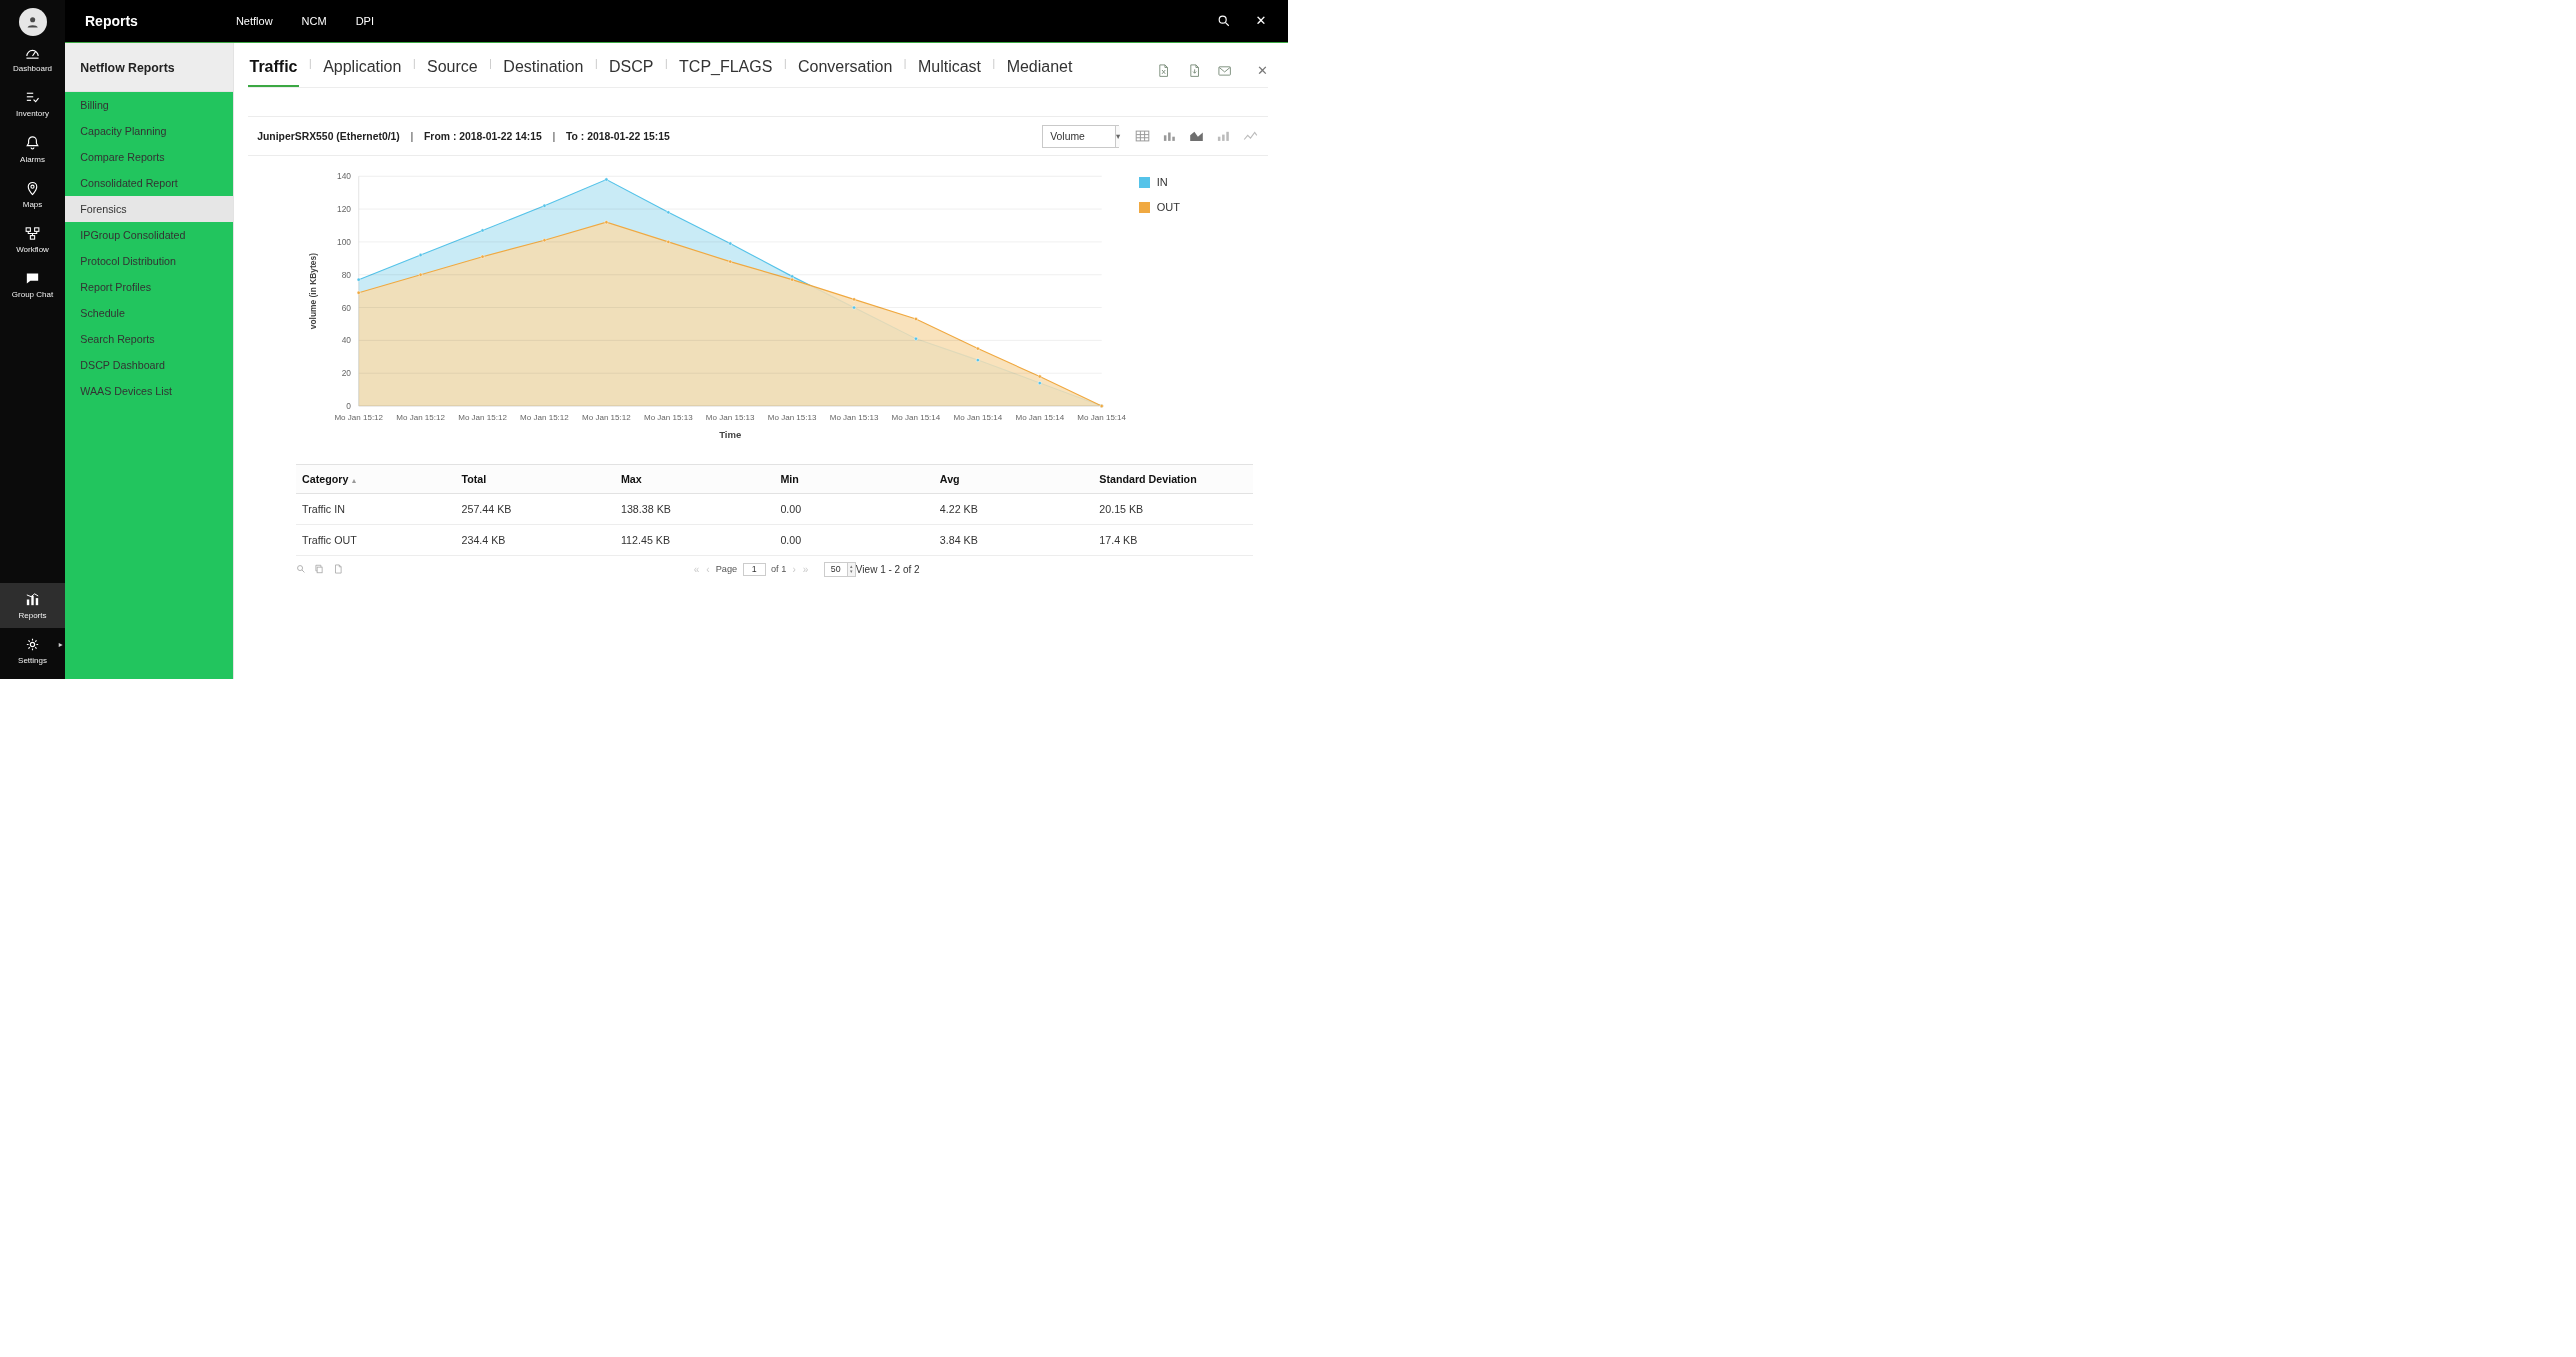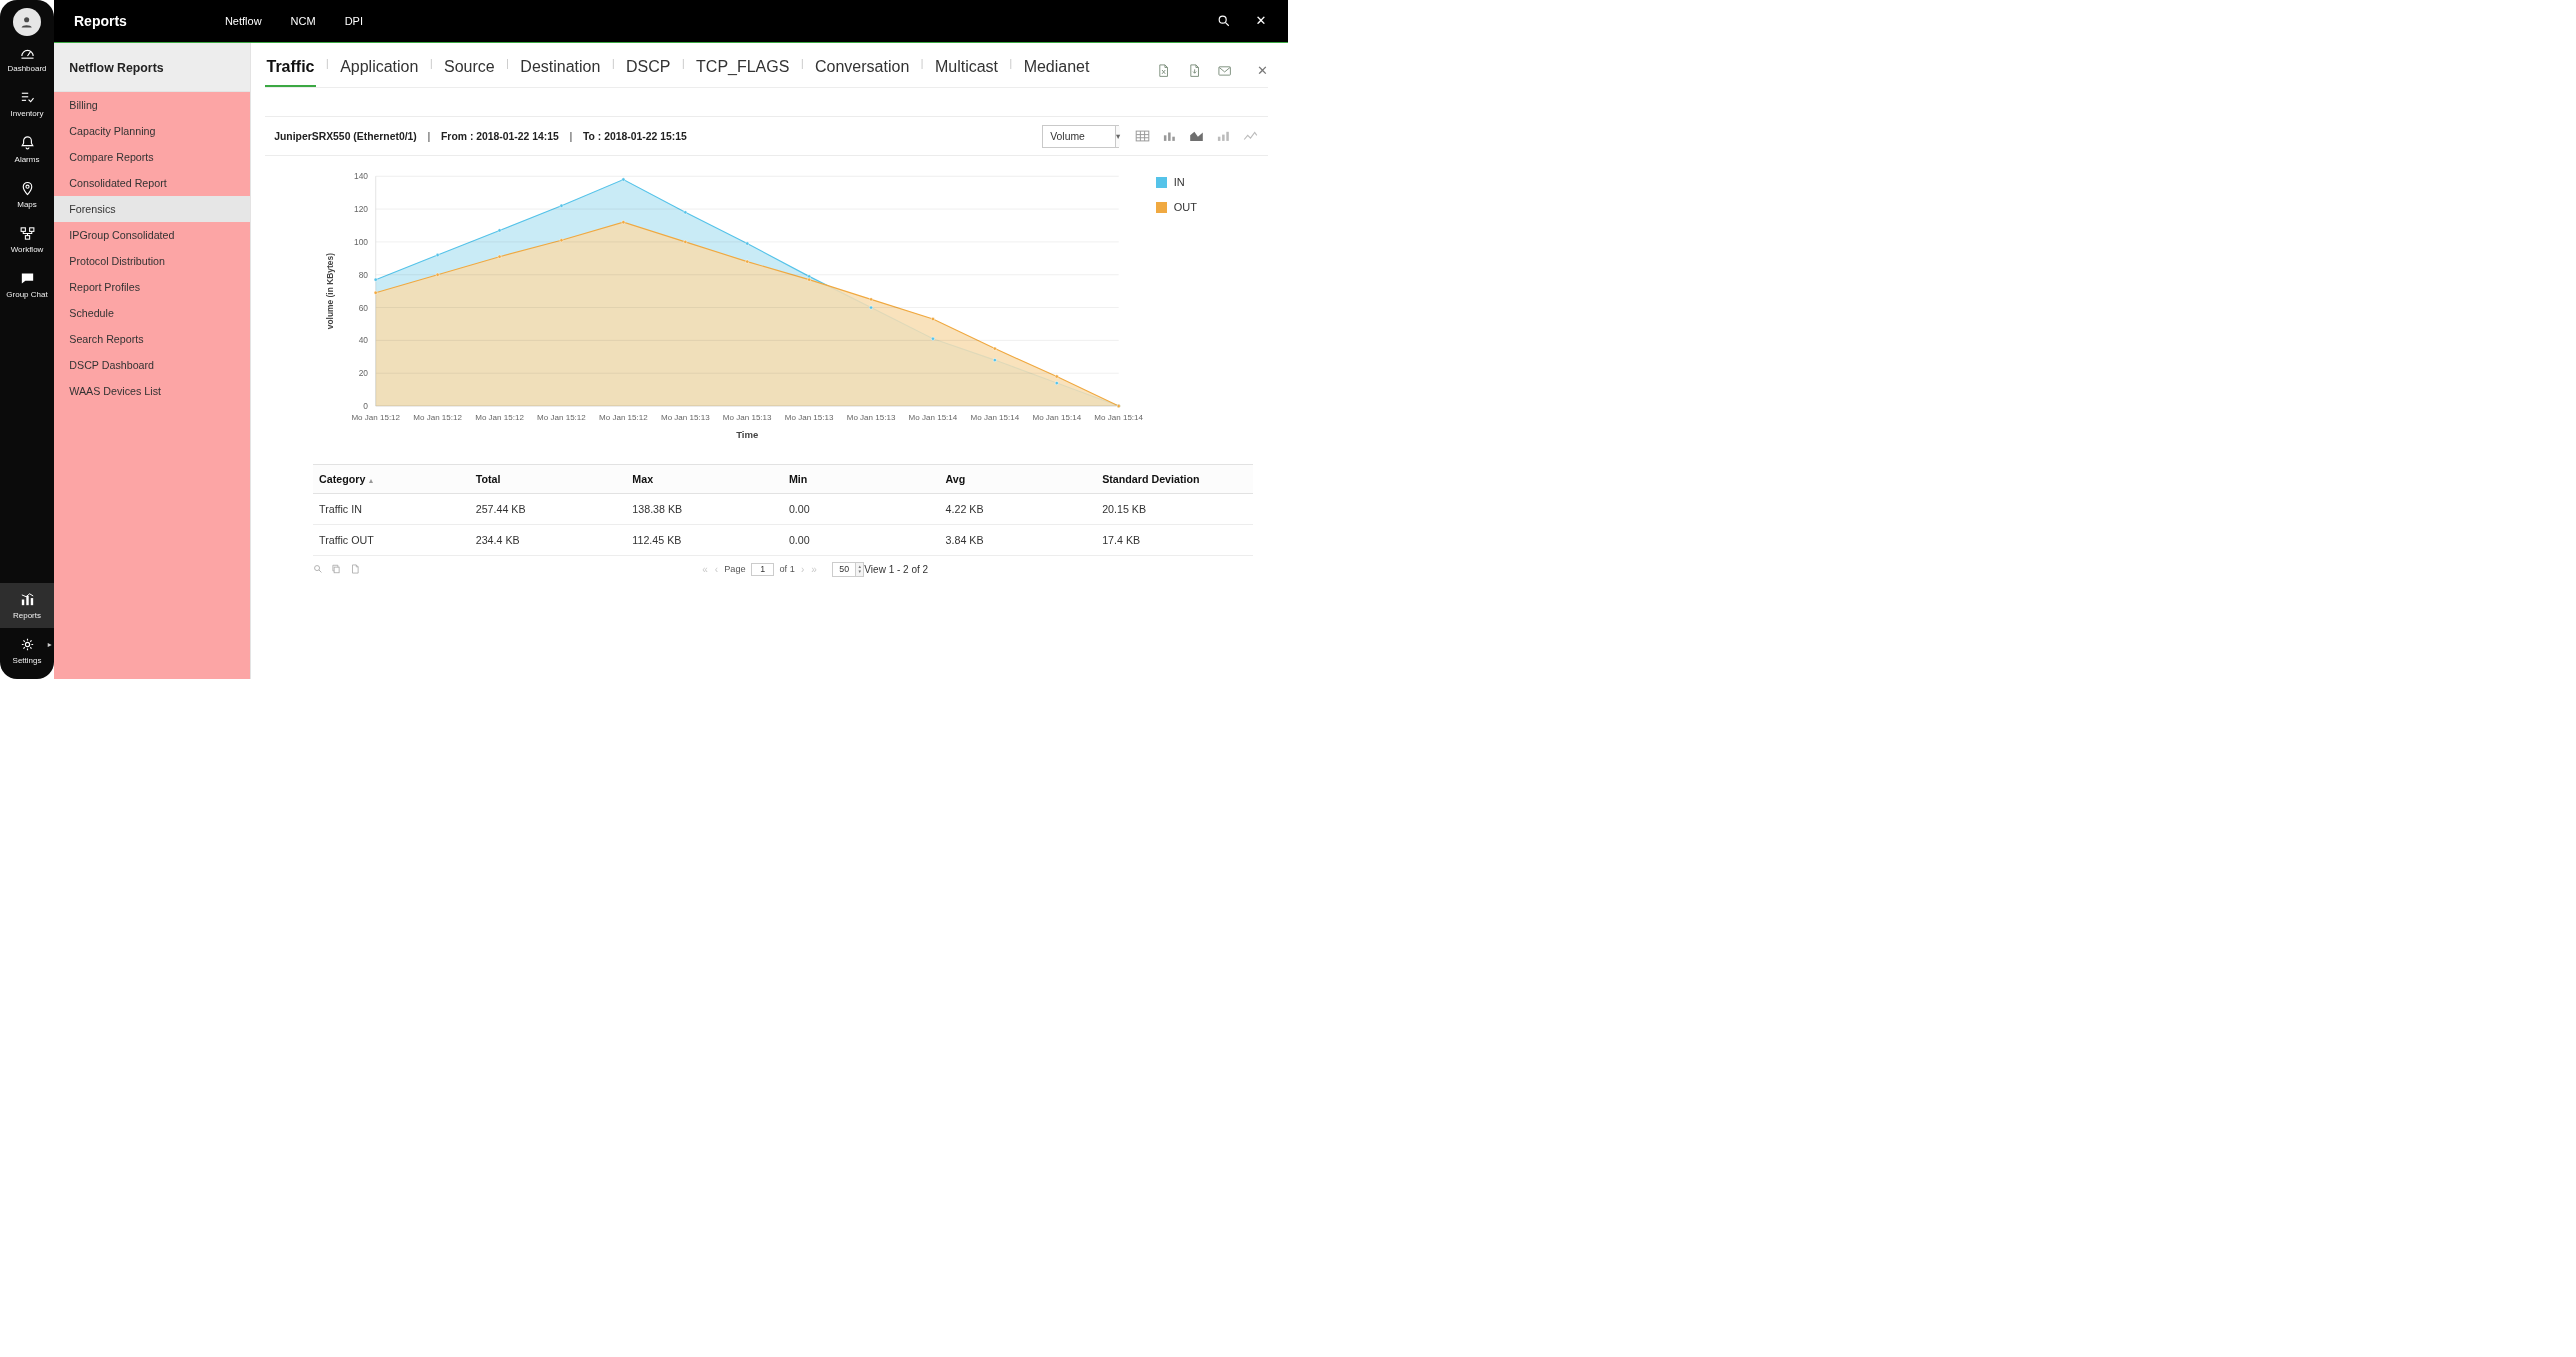--- a/index.html
+++ b/index.html
@@ -1,22 +1,22 @@
 <!DOCTYPE html>
 <html style="font-size:12.3px"><head>
 <meta charset="utf-8">
 <style>
   * { box-sizing: border-box; margin: 0; padding: 0; }
   html,body { width:1288px; height:679px; overflow:hidden; background:#fff;
     font-family:"Liberation Sans", sans-serif; }
   .app { display:flex; width:1288px; height:679px; }
 
   
-  .sidebar { width:54px; background:#0b0b0b; display:flex; flex-direction:column;
-    align-items:center; flex-shrink:0;border-radius:17px; }
+  .sidebar { width:65px; background:#0b0b0b; display:flex; flex-direction:column;
+    align-items:center; flex-shrink:0; }
   .avatar { width:28px; height:28px; border-radius:50%; background:#e6e6e6; margin-top:7.7px;
     display:flex; align-items:center; justify-content:center; cursor:pointer; flex-shrink:0;}
   .side-items { display:flex; flex-direction:column; width:100%; }
   .side-item { display:flex; flex-direction:column; align-items:center; gap:3.1px;
     padding:8.4px 0 7.7px; width:100%; cursor:pointer; position:relative; }
   .side-item.active { background:#2e2e2e; }
   .side-icon svg { width:17px; height:17px; display:block; }
   .side-label { font-size:8px; color:#f0f0f0; }
   .side-spacer { flex:1; }
   #side-bottom { padding-bottom:6.1px; }
@@ -28,21 +28,21 @@
     display:flex; align-items:center; flex-shrink:0; }
   .app-title { color:#fff; font-size:14px; font-weight:bold; margin-left:20px; }
   .top-nav { display:flex; gap:29px; margin-left:98px; }
   .nav-item { color:#fff; font-size:11px; cursor:pointer; }
   .top-actions { margin-left:auto; display:flex; align-items:center; gap:24.5px; margin-right:21.5px; }
   .icon-btn { cursor:pointer; display:flex; align-items:center; }
   .close-w { color:#fff; font-size:13px; }
 
   
   .content-row { flex:1; display:flex; min-height:0; }
-  .left-panel { width:197px; background:#fca5a5; border-right:0.8px solid #e3e3e3; flex-shrink:0; }
+  .left-panel { width:169px; background:#22c55e; border-right:0.8px solid #e3e3e3; flex-shrink:0; }
   .panel-title { font-size:12.3px; font-weight:bold; color:#222; padding:18.4px 15.3px 15.3px;
     background:#ededed; border-bottom:0.8px solid #e3e3e3; }
   .panel-item { padding:7px 15.3px; font-size:10.7px; color:#333; cursor:pointer; }
   .panel-item.active { background:#e6e6e6; }
 
   .main { flex:1; padding:0 20px 0 14px; min-width:0; background:#fff; }
 
   .tabs-row { display:flex; align-items:flex-end; padding-top:15.3px; border-bottom:0.8px solid #ededed; }
   .tabs { display:flex; align-items:flex-start; }
   .tab { font-size:16px; color:#333; padding:0 1.5px 10.7px; cursor:pointer; }

